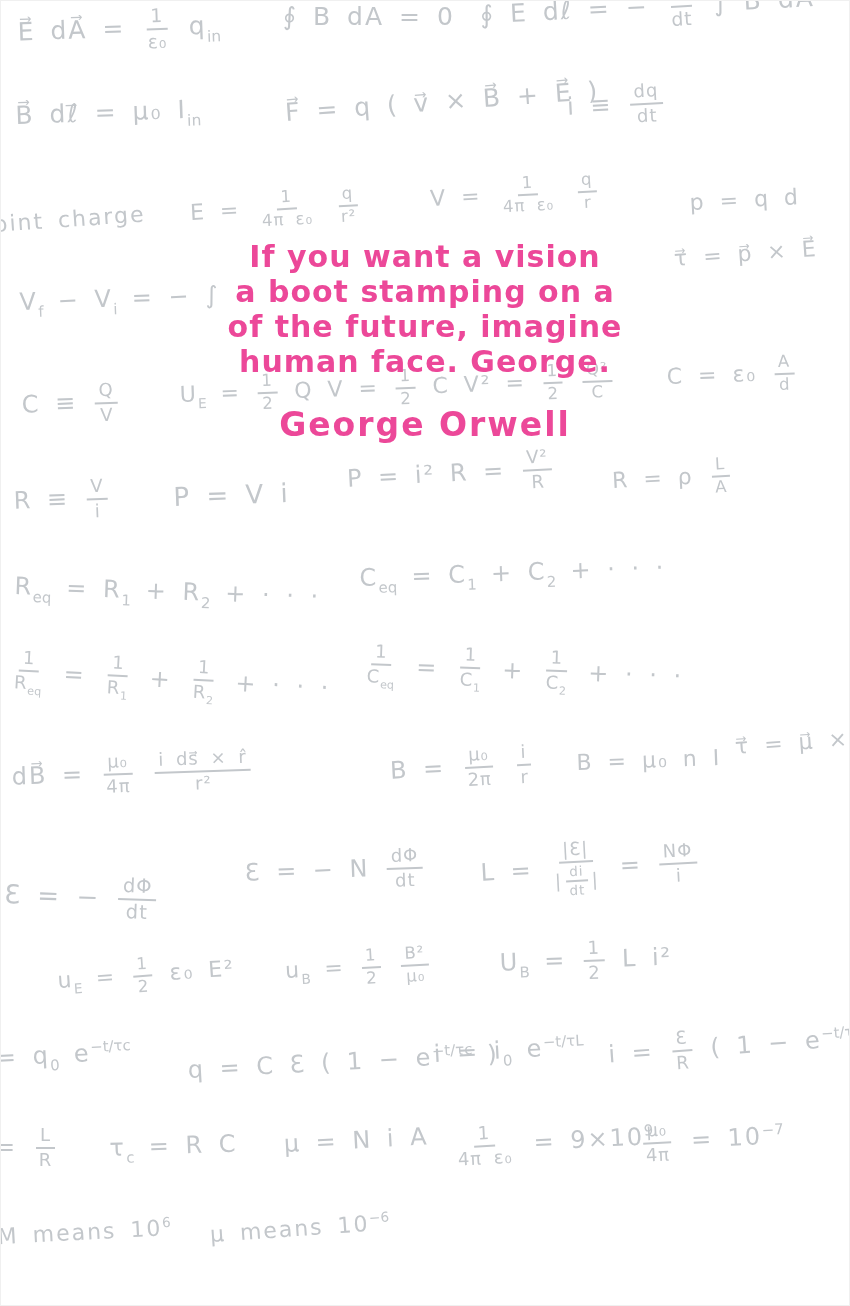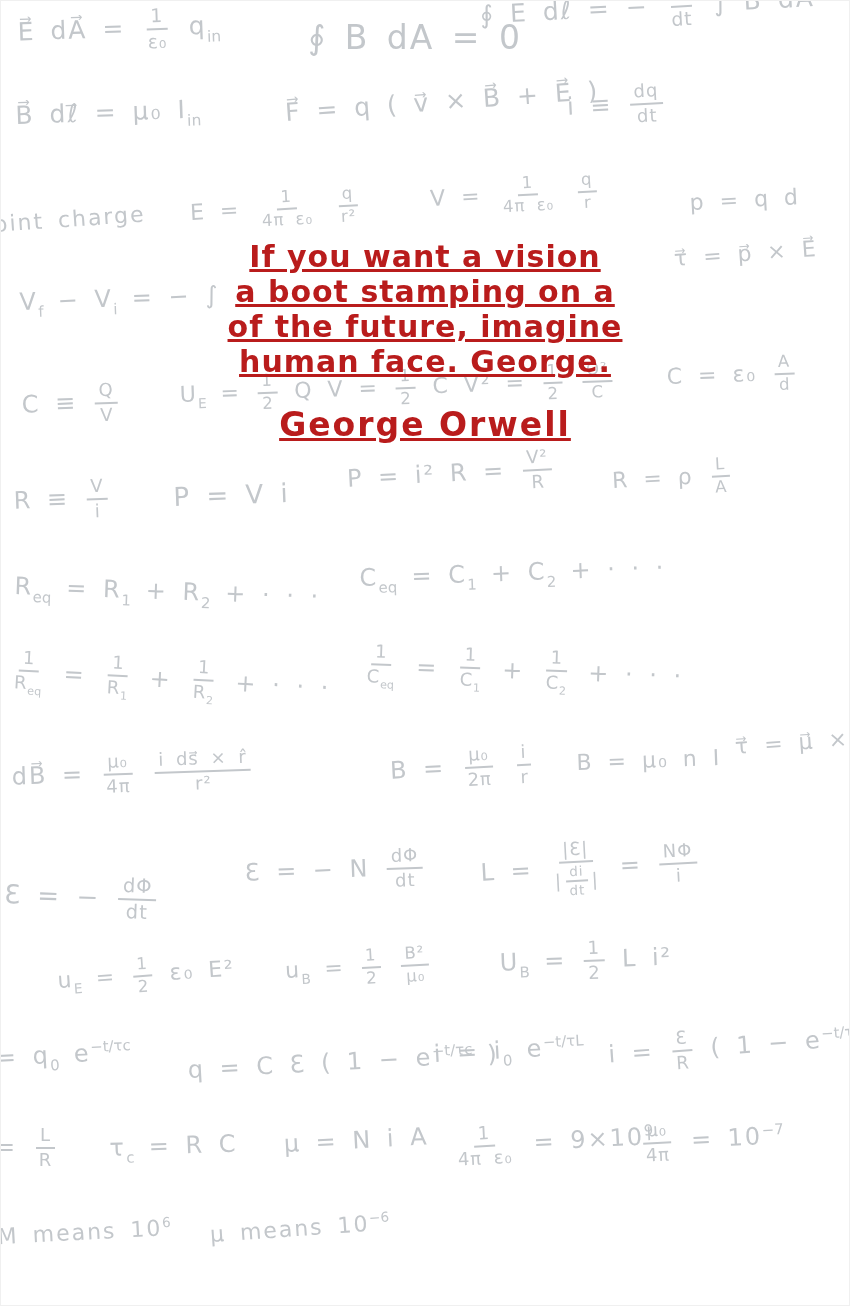--- a/index.html
+++ b/index.html
@@ -59,21 +59,21 @@
 </style>
 </head>
 <body>
 
 <div class="page" style="background: rgb(255, 255, 255);">
   <div class="formula-layer">
       <div class="formula" style="left: -14px; top: 10px; font-size: 25px; transform: rotate(-2deg); color: rgb(195, 199, 203);"><span class="txt">∮ E⃗  dA⃗  =  </span><span class="frac">
           <span class="num"><span class="txt">1</span></span>
           <span class="den"><span class="txt">ε₀</span></span>
         </span><span class="txt"> q</span><span class="sb">in</span></div>
-      <div class="formula" style="left: 282px; top: 16px; font-size: 33px; transform: rotate(0deg); color: rgb(195, 199, 203); margin-left: 25px;"><span class="txt">∮ B  dA  =  0</span></div>
+      <div class="formula" style="left: 282px; top: 0px; font-size: 25px; transform: rotate(0deg); color: rgb(195, 199, 203);"><span class="txt">∮ B  dA  =  0</span></div>
       <div class="formula" style="left: 478px; top: -8px; font-size: 25px; transform: rotate(-3deg); color: rgb(195, 199, 203);"><span class="txt">∮ E  dℓ  =  − </span><span class="frac">
           <span class="num"><span class="txt">d</span></span>
           <span class="den"><span class="txt">dt</span></span>
         </span><span class="txt"> ∫ B  dA</span></div>
       <div class="formula" style="left: -16px; top: 100px; font-size: 25px; transform: rotate(-2deg); color: rgb(195, 199, 203);"><span class="txt">∮ B⃗  dℓ⃗  =  μ₀ I</span><span class="sb">in</span></div>
       <div class="formula" style="left: 283px; top: 96px; font-size: 25px; transform: rotate(-4deg); color: rgb(195, 199, 203);"><span class="txt">F⃗ = q ( v⃗ × B⃗  +  E⃗ )</span></div>
       <div class="formula" style="left: 565px; top: 84px; font-size: 24px; transform: rotate(-3deg); color: rgb(195, 199, 203);"><span class="txt">i ≡ </span><span class="frac">
           <span class="num"><span class="txt">dq</span></span>
           <span class="den"><span class="txt">dt</span></span>
         </span></div>
@@ -217,20 +217,20 @@
           <span class="num"><span class="txt">1</span></span>
           <span class="den"><span class="txt">4π ε₀</span></span>
         </span><span class="txt"> = 9×10</span><span class="sp">9</span></div>
       <div class="formula" style="left: 636px; top: 1120px; font-size: 24px; transform: rotate(-3deg); color: rgb(195, 199, 203);"><span class="frac">
           <span class="num"><span class="txt">μ₀</span></span>
           <span class="den"><span class="txt">4π</span></span>
         </span><span class="txt"> = 10</span><span class="sp">−7</span></div>
       <div class="formula" style="left: -4px; top: 1222px; font-size: 22px; transform: rotate(-3deg); color: rgb(195, 199, 203);"><span class="txt">M means 10</span><span class="sp">6</span></div>
       <div class="formula" style="left: 208px; top: 1220px; font-size: 22px; transform: rotate(-4deg); color: rgb(195, 199, 203);"><span class="txt">μ means 10</span><span class="sp">−6</span></div>
     </div>
-  <div class="quote" style="color: #b91c1c; text-decoration: underline;">
+  <div class="quote" style="color: #ec4899;">
     <div class="qline">If you want a vision</div>
     <div class="qline">a boot stamping on a</div>
     <div class="qline">of the future, imagine</div>
     <div class="qline">human face. George.</div>
     <div class="author">George Orwell</div>
   </div>
 </div>
 
 </body></html>

